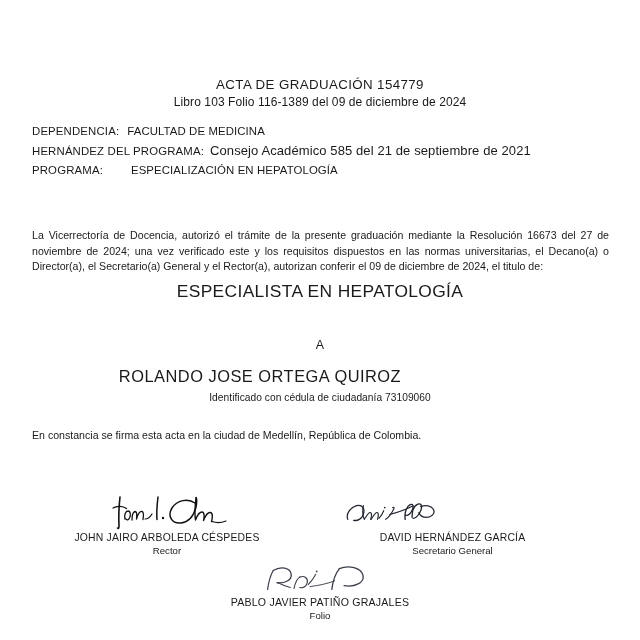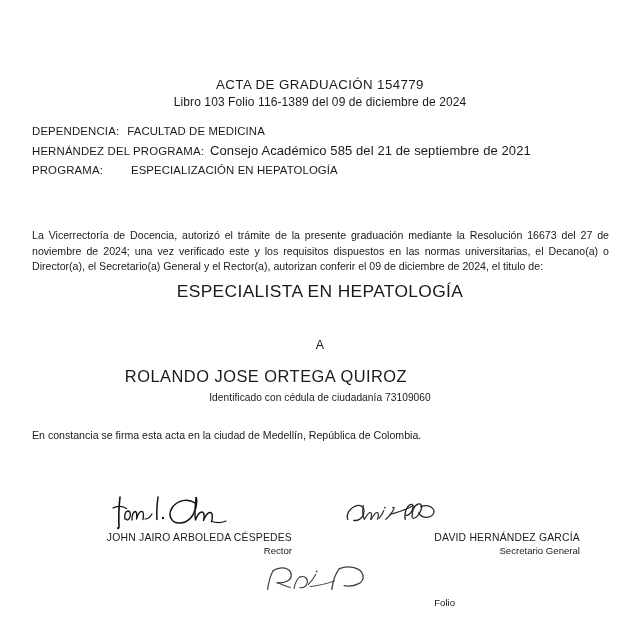--- a/index.html
+++ b/index.html
@@ -114,21 +114,21 @@
     left: 0;
     width: 640px;
     text-align: center;
     font-size: 12.4px;
     color: #1a1a1a;
   }
 
   .graduate-name {
     position: absolute;
     top: 367px;
-    left: 12px;
+    left: 6px;
     width: 508px;
     text-align: center;
     font-size: 16.4px;
     letter-spacing: 0.5px;
     color: #1a1a1a;
   }
 
   .graduate-id {
     position: absolute;
     top: 392px;
@@ -146,21 +146,21 @@
     left: 32px;
     width: 577px;
     font-size: 10.6px;
     line-height: 15px;
     color: #1a1a1a;
   }
 
   
   .sig-block {
     position: absolute;
-    text-align: right;
+    text-align: center;
   }
   .sig-block .sig-art {
     display: block;
     margin: 0 auto;
     height: 38px;
   }
   .sig-block .sig-name {
     display: block;
     font-size: 10.4px;
     letter-spacing: 0.2px;
@@ -269,16 +269,17 @@
         <path d="M36 44 C44 48, 54 52, 62 54" stroke-width="2.2"></path>
         <path d="M70 56 C72 46, 76 36, 82 32" stroke-width="2.4"></path>
         <path d="M82 32 C92 28, 100 34, 98 44 C96 52, 88 56, 82 54" stroke-width="2.4"></path>
         <path d="M100 48 C106 42, 112 34, 116 26" stroke-width="2.2"></path>
         <circle cx="118" cy="20" r="1.9" fill="#3a3f4a" stroke="none"></circle>
         <path d="M104 52 C122 50, 140 46, 156 40" stroke-width="2"></path>
         <path d="M150 58 C152 42, 158 24, 166 14" stroke-width="2.8"></path>
         <path d="M166 14 C186 6, 212 12, 216 28 C220 44, 198 54, 176 50" stroke-width="2.8"></path>
       </g>
     </svg>
+    <span class="sig-name">PABLO JAVIER PATIÑO GRAJALES</span>
     <span class="sig-role">Folio</span>
   </div>
 
 </div>
 
 </body></html>

